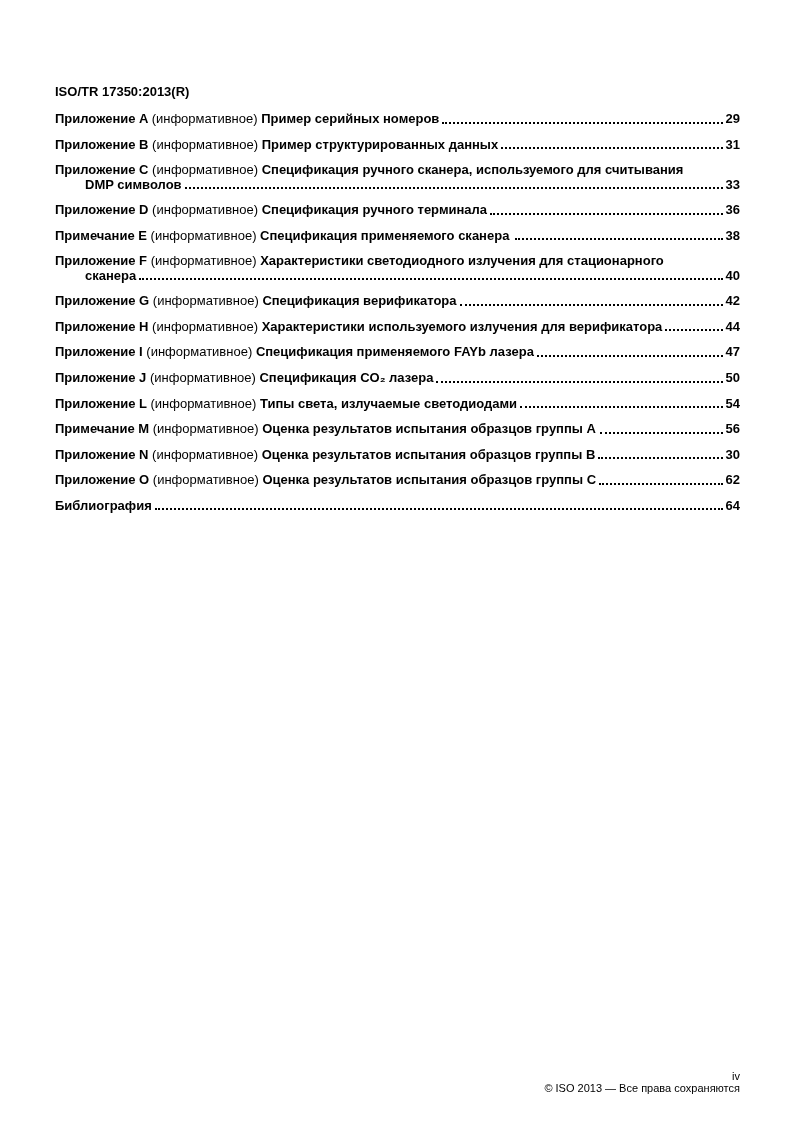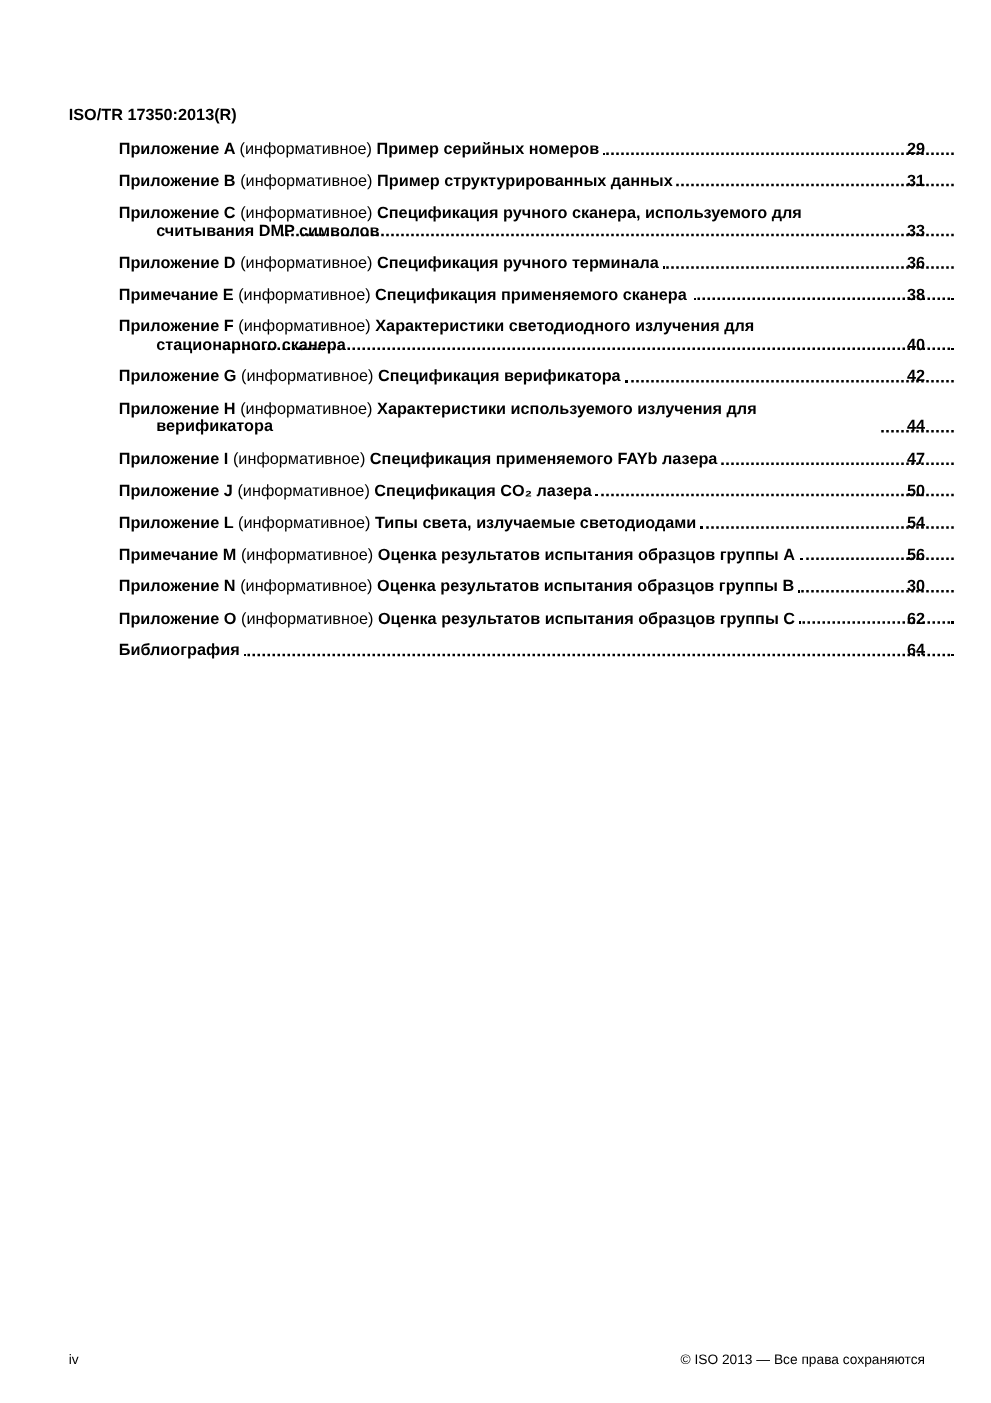--- a/index.html
+++ b/index.html
@@ -23,21 +23,20 @@
     left: 55px;
     font-size: 13px;
     font-weight: bold;
     margin-top: 36px;
   }
   .toc {
     position: absolute;
     top: 112px;
     left: 55px;
     right: 53px;
-    margin-left: 40px;
   }
   .toc-entry {
     position: relative;
     margin-bottom: 11px;
     font-size: 13px;
     line-height: 1.12;
   }
   .toc-text {
     display: block;
     margin-right: 44px;       
@@ -63,20 +62,21 @@
   .footer {
     position: absolute;
     left: 55px;
     right: 53px;
     bottom: 28px;
     display: flex;
     justify-content: space-between;
     align-items: flex-end;
     font-size: 11px;
     font-weight: normal;
+    flex-direction: column;
   }
 </style>
 </head>
 <body>
 
 <div class="page">
 
   <div class="header">
     <span>ISO/TR 17350:2013(R)</span>
   </div>

